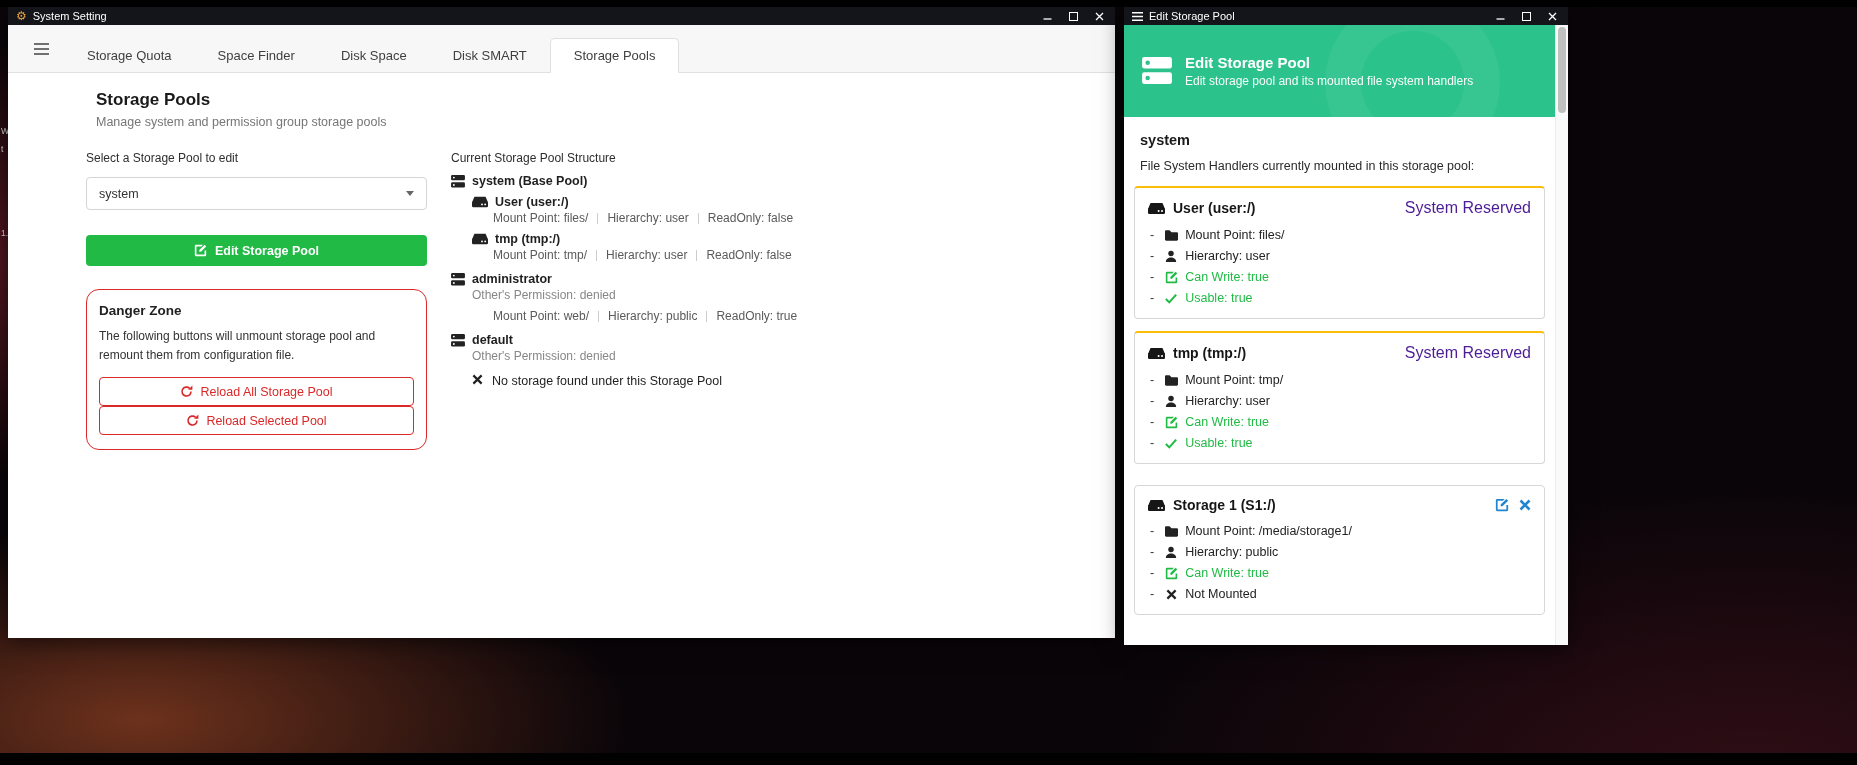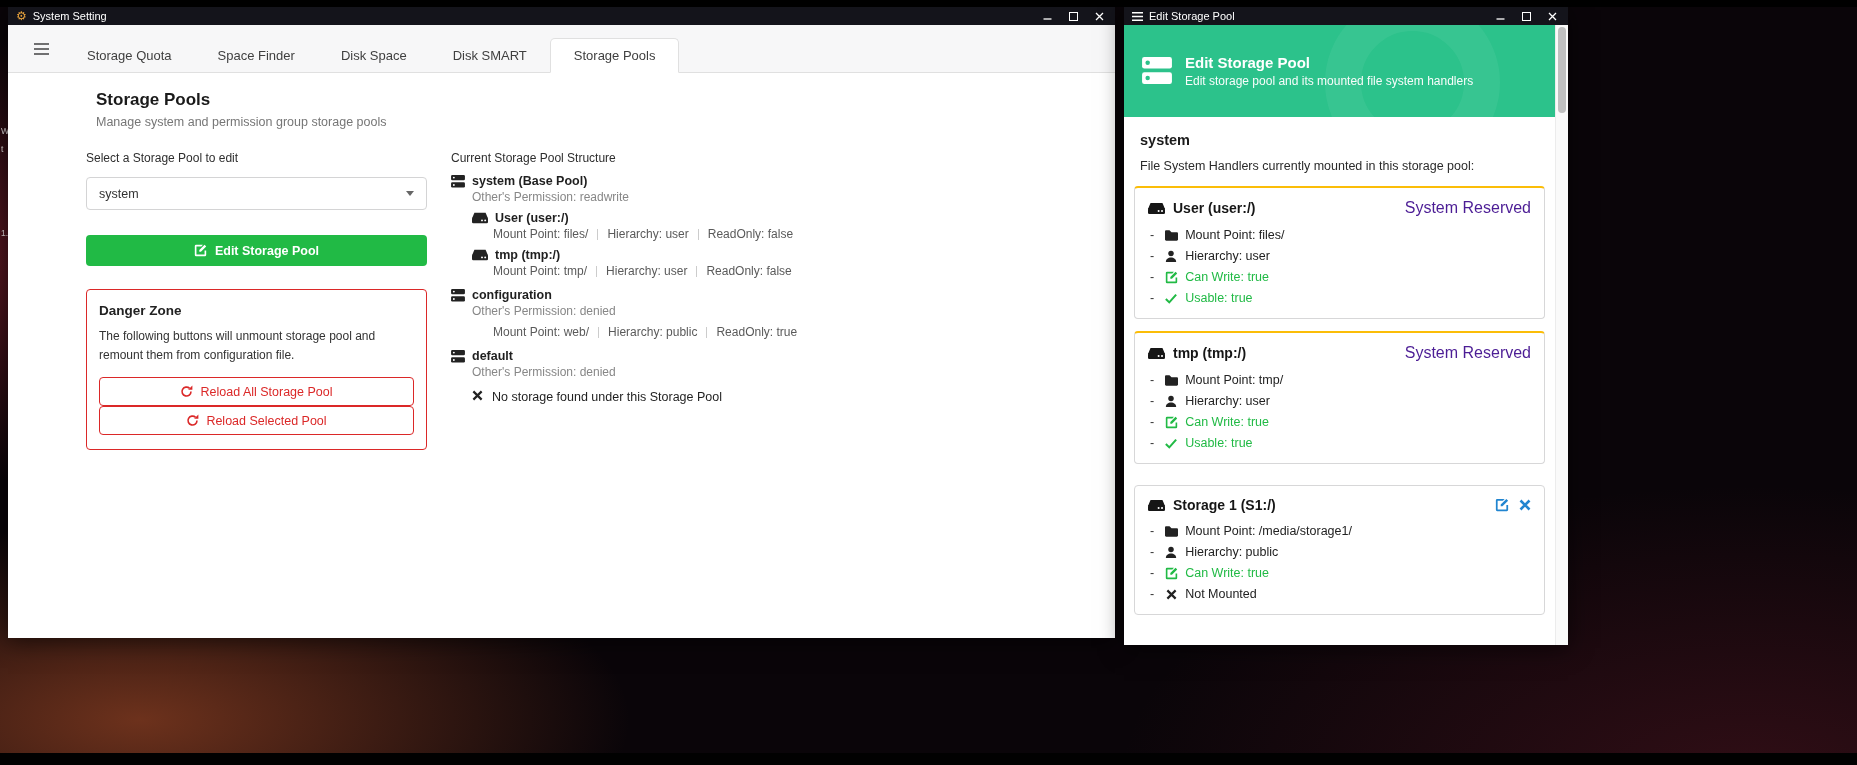--- a/index.html
+++ b/index.html
@@ -35,21 +35,21 @@
   .content { position:relative; height:565px; background:#fff; }
   .page-title { position:absolute; left:88px; top:17px; margin:0; font-size:17px; font-weight:bold; color:#1a1a1a; }
   .page-subtitle { position:absolute; left:88px; top:42px; font-size:12.5px; color:#767676; }
   .field-label { font-size:12px; color:#2e2e2e; }
   .select-label { position:absolute; left:78px; top:78px; }
   .select { position:absolute; left:78px; top:104px; width:341px; height:33px; border:1px solid #d4d4d5; border-radius:4px; background:#fff; display:flex; align-items:center; justify-content:space-between; padding:0 12px; font-size:12.5px; color:#333; cursor:pointer; }
   .caret { width:0; height:0; border-left:4.5px solid transparent; border-right:4.5px solid transparent; border-top:5px solid #666; }
 
   .btn-green { position:absolute; left:78px; top:162px; width:341px; height:31px; background:#21ba45; color:#fff; border:none; border-radius:4px; display:flex; align-items:center; justify-content:center; gap:8px; font-weight:bold; font-size:12.5px; cursor:pointer; font-family:inherit; }
 
-  .danger { position:absolute; left:78px; top:216px; width:341px; border:1px solid #db2828; border-radius:4px; padding:13px 12px 14px; background:#fff; }
+  .danger { position:absolute; left:78px; top:216px; width:341px; border:1px solid #db2828; border-radius:13px; padding:13px 12px 14px; background:#fff; }
   .danger-title { font-size:13.5px; font-weight:bold; color:#222; }
   .danger p { margin:9px 0 13px; font-size:12px; line-height:1.55; color:#333; width:310px; }
   .btn-outline-red { width:100%; height:29px; background:#fff; border:1px solid #db2828; color:#db2828; border-radius:4px; display:flex; align-items:center; justify-content:center; gap:7px; font-size:12.5px; cursor:pointer; font-family:inherit; margin-top:9px; }
   .btn-outline-red.first { margin-top:0; }
 
   .structure-label { position:absolute; left:443px; top:78px; }
   .tree { position:absolute; left:443px; top:101px; width:600px; }
   .pool { margin-bottom:10px; }
   .pool-head, .child-head { display:flex; align-items:center; gap:7px; font-weight:bold; font-size:12.5px; color:#1f1f1f; }
   .pool-sub { margin:2px 0 0 21px; font-size:12px; color:#878787; }
@@ -182,21 +182,20 @@
           <span style="display:flex;">
             <svg width="14" height="13" viewBox="0 0 16 15">
                 <rect y="0" width="16" height="6" rx="1.4" fill="#222"></rect>
                 <rect y="8.5" width="16" height="6" rx="1.4" fill="#222"></rect>
                 <circle cx="3.2" cy="3" r="1.1" fill="#fff"></circle>
                 <circle cx="3.2" cy="11.5" r="1.1" fill="#fff"></circle>
               </svg>
           </span>
           <span>system (Base Pool)</span>
         </div>
-        <div class="pool-sub">Other's Permission: readwrite</div>
 
         <div class="child">
           <div class="child-head">
             <span style="display:flex;">
               <svg width="16" height="12" viewBox="0 0 20 15">
                   <path d="M3 1h14l3 7H0z" fill="#222"></path>
                   <rect x="0" y="7" width="20" height="7" rx="1.6" fill="#222"></rect>
                   <circle cx="16.5" cy="10.5" r="1.2" fill="#fff"></circle>
                   <circle cx="12.5" cy="10.5" r="1.2" fill="#fff"></circle>
                 </svg>
@@ -237,21 +236,21 @@
       <div class="pool">
         <div class="pool-head">
           <span style="display:flex;">
             <svg width="14" height="13" viewBox="0 0 16 15">
                 <rect y="0" width="16" height="6" rx="1.4" fill="#222"></rect>
                 <rect y="8.5" width="16" height="6" rx="1.4" fill="#222"></rect>
                 <circle cx="3.2" cy="3" r="1.1" fill="#fff"></circle>
                 <circle cx="3.2" cy="11.5" r="1.1" fill="#fff"></circle>
               </svg>
           </span>
-          <span>configuration</span>
+          <span>administrator</span>
         </div>
         <div class="pool-sub">Other's Permission: denied</div>
 
         <div class="child">
           <div class="child-sub">
             <span>Mount Point: web/</span>
             <span class="sep"></span>
             <span>Hierarchy: public</span>
             <span class="sep"></span>
             <span>ReadOnly: true</span>

